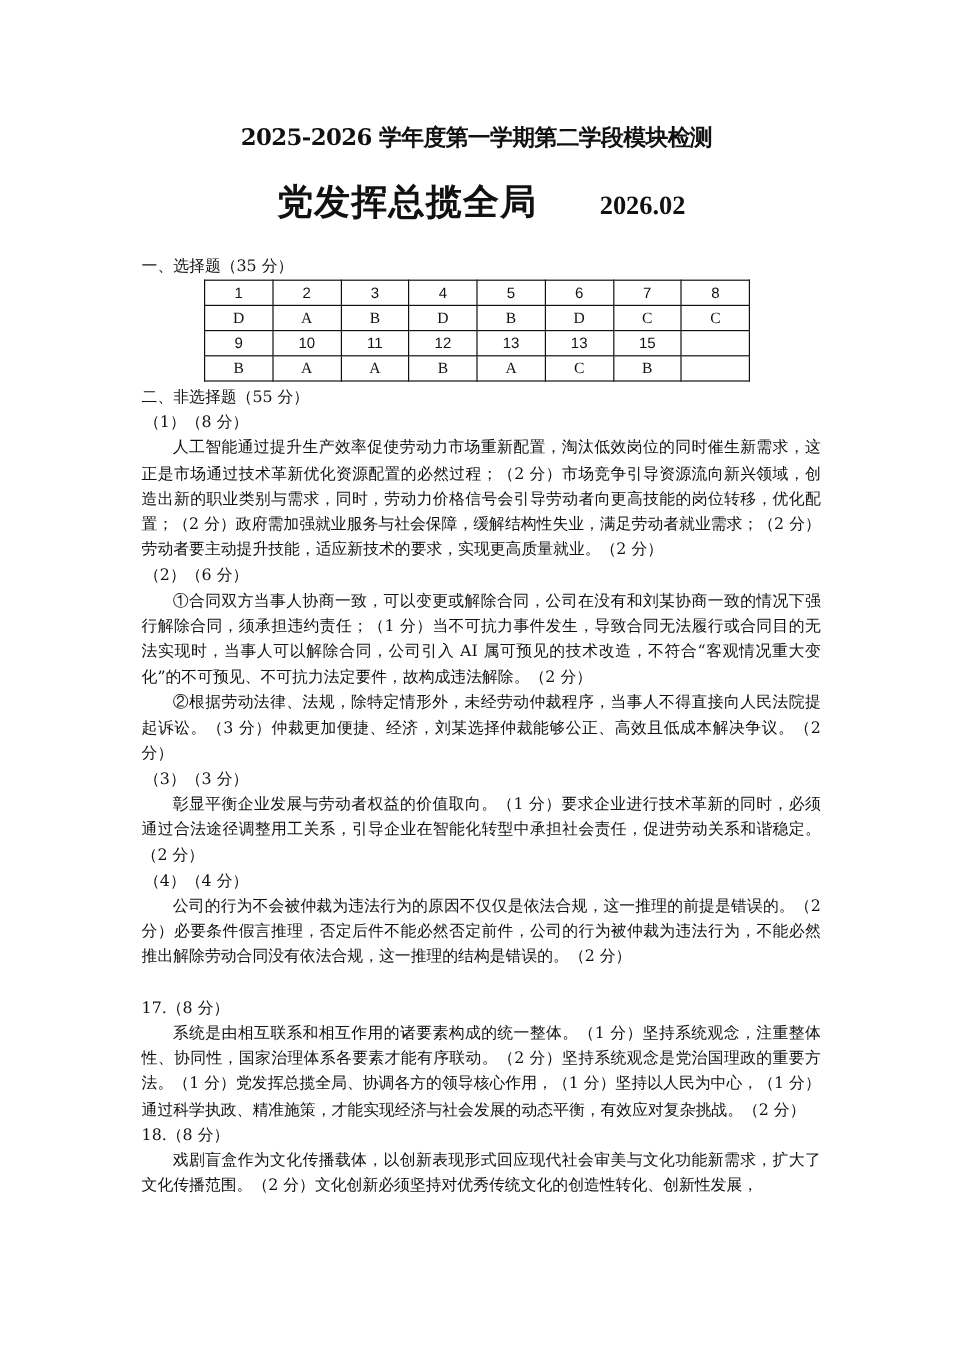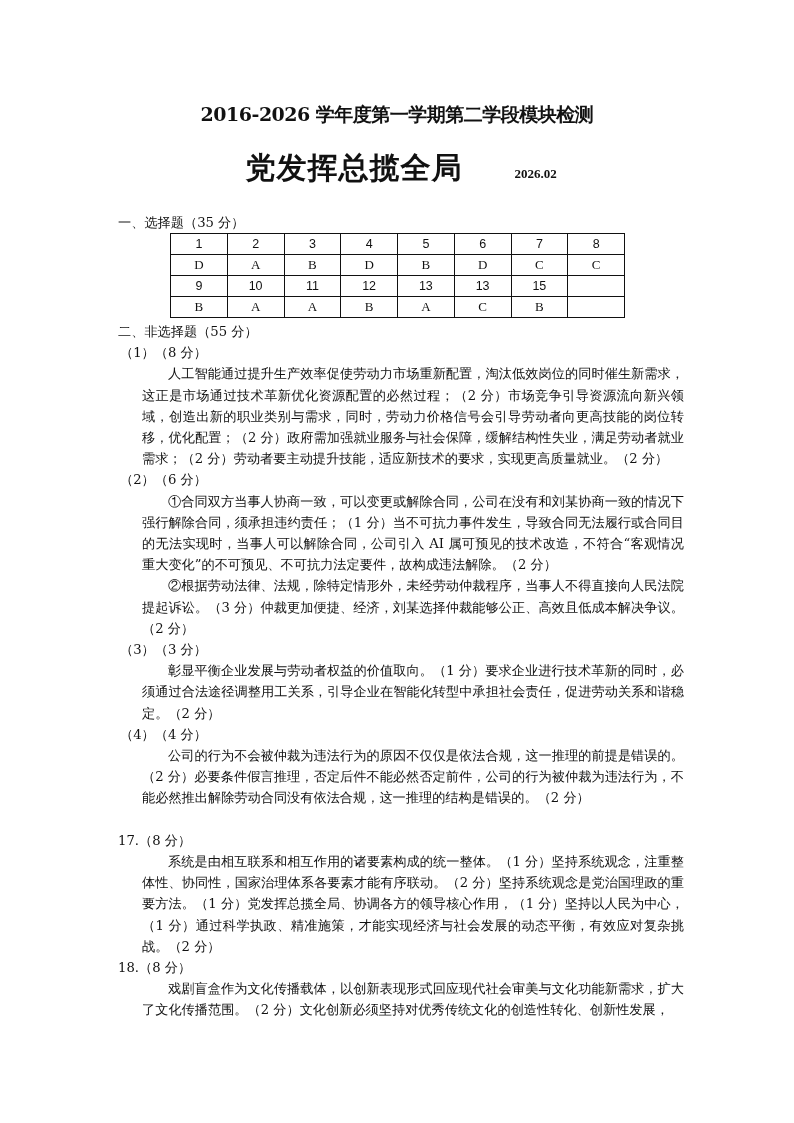--- a/index.html
+++ b/index.html
@@ -8,45 +8,45 @@
   .title1 {
     position: absolute; left: 0; width: 794px; top: 102px; text-align: center;
     font-family: "DejaVu Serif", "Liberation Serif", serif; font-weight: bold; font-size: 19px; letter-spacing: -0.5px;
   }
   .title2-wrap { position: absolute; left: 0; width: 794px; top: 148px; text-align: center; }
   .title2 {
     font-family: "DejaVu Serif", "Liberation Serif", serif; font-weight: bold; font-size: 30px; letter-spacing: 1px;
     position: relative; left: 8px;
   }
   .date {
-    font-family: "Liberation Serif", serif; font-weight: bold; font-size: 13px; margin-left: 56px;
+    font-family: "Liberation Serif", serif; font-weight: bold; font-size: 22px; margin-left: 56px;
   }
   .body {
     position: absolute; left: 118px; width: 566px;
     font-family: "DejaVu Serif", "Liberation Serif", serif; font-size: 13.2px; line-height: 21.2px;
   }
   .line { white-space: nowrap; display: block; height: 21.2px; }
-  .para { text-indent: 26px; text-align: justify; text-align-last: left; white-space: normal; margin-left: 24px; }
+  .para { text-indent: 26px; text-align: justify; text-align-last: left; white-space: normal; }
   .para p { margin: 0; }
   .sub { padding-left: 2px; }
   table.ans {
     position: absolute; left: 170px; top: 233px; width: 455px; border-collapse: collapse;
     font-family: "Liberation Serif", serif; font-size: 13px;
   }
   table.ans td {
     border: 1.3px solid #111; height: 20px; padding: 0; text-align: center; width: 12.5%;
   }
   table.ans tr.num td { font-family: "Liberation Sans", sans-serif; font-size: 12.5px; }
 </style>
 </head>
 <body>
 
 <div class="page">
 
-  <div class="title1">2016-2026 学年度第一学期第二学段模块检测</div>
+  <div class="title1">2025-2026 学年度第一学期第二学段模块检测</div>
 
   <div class="title2-wrap">
     <span class="title2">党发挥总揽全局</span>
     <span class="date">2026.02</span>
   </div>
 
   <div class="body" style="top:212px;">
     <span class="line">一、选择题（35 分）</span>
   </div>
 

